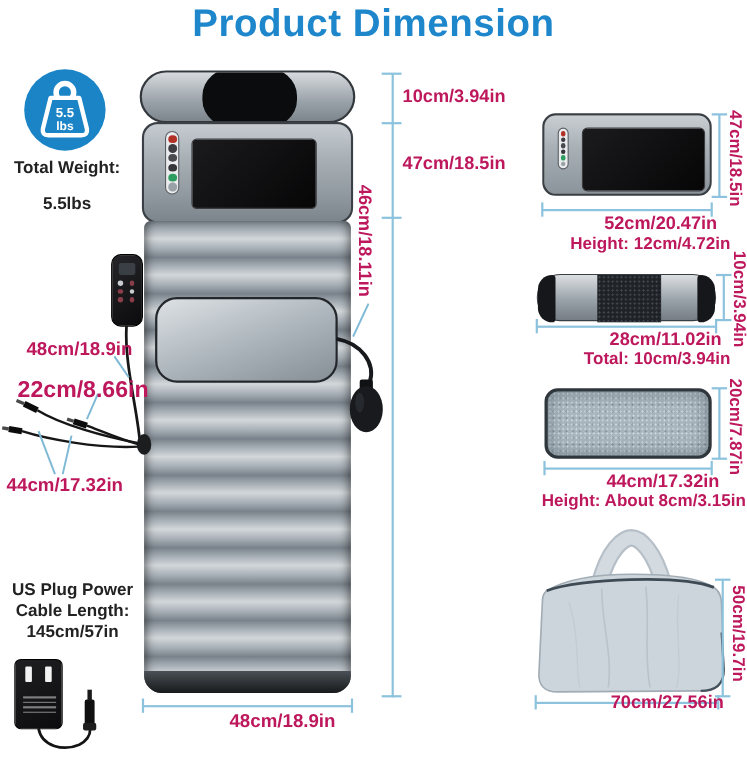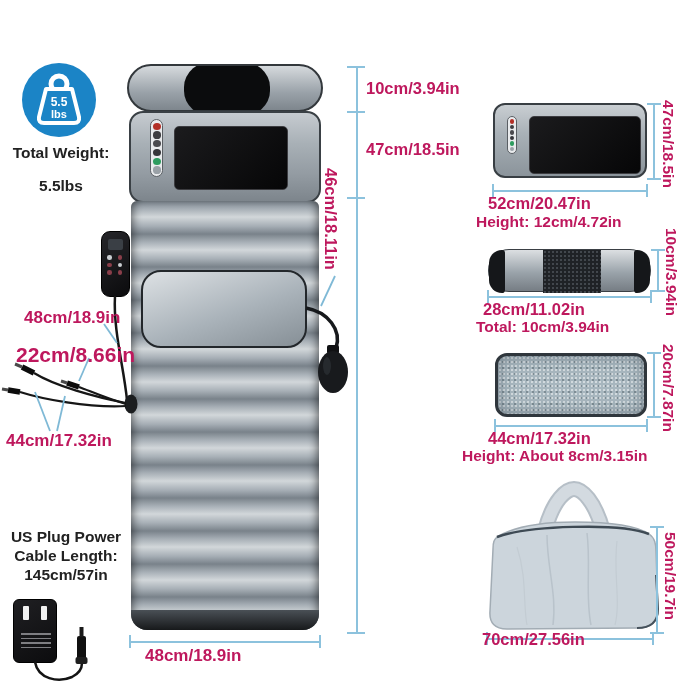--- a/index.html
+++ b/index.html
@@ -9,21 +9,21 @@
   }
   .abs{position:absolute;}
   
   .title{
     left:0;top:2px;width:679px;text-align:center;
     font-size:35px;font-weight:700;color:#1e86cb;letter-spacing:.5px;
   }
   .dim-text{font-size:16.5px;font-weight:600;color:#be185d;white-space:nowrap;z-index:10;}
   .dim-text.sm{font-size:15.5px;}
   .vtext{writing-mode:vertical-rl;}
-  .center{text-align:left;}
+  .center{text-align:right;}
   
   .vline{border-left:2px solid #8cc2dd;z-index:6;}
   .hline{border-top:2px solid #8cc2dd;z-index:6;}
   .tick-h{height:2px;width:18px;background:#8cc2dd;z-index:6;}
   .tick-h.short{width:14px;}
   .tick-v{width:2px;height:13px;background:#8cc2dd;z-index:6;}
   
   .weight-label{left:0;width:122px;text-align:center;font-size:15.5px;font-weight:600;color:#222;}
   
   .mat{left:127px;top:64px;width:196px;height:566px;z-index:2;}
@@ -108,20 +108,21 @@
     box-shadow:inset 0 0 16px rgba(35,45,55,.4);
   }
   svg{display:block;}
   .overlay{left:0;top:0;z-index:5;pointer-events:none;}
 </style>
 </head>
 <body>
 
 <div id="canvas">
 
+  <div class="abs title">Product Dimension</div>
 
   <div class="abs" style="left:21px;top:62px;width:76px;height:76px;">
     <svg width="76" height="76" viewBox="0 0 76 76">
       <circle cx="38" cy="38" r="37" fill="#1b84c6"></circle>
       <circle cx="38" cy="22" r="8" fill="none" stroke="#ffffff" stroke-width="5"></circle>
       <path d="M25,27 L51,27 L58,55 Q59,61 53,61 L23,61 Q17,61 18,55 Z" fill="#1b84c6" stroke="#ffffff" stroke-width="4" stroke-linejoin="round"></path>
       <text x="38" y="44" text-anchor="middle" font-size="12" font-weight="bold" fill="#ffffff">5.5</text>
       <text x="38" y="56" text-anchor="middle" font-size="11" font-weight="bold" fill="#ffffff">lbs</text>
     </svg>
   </div>

